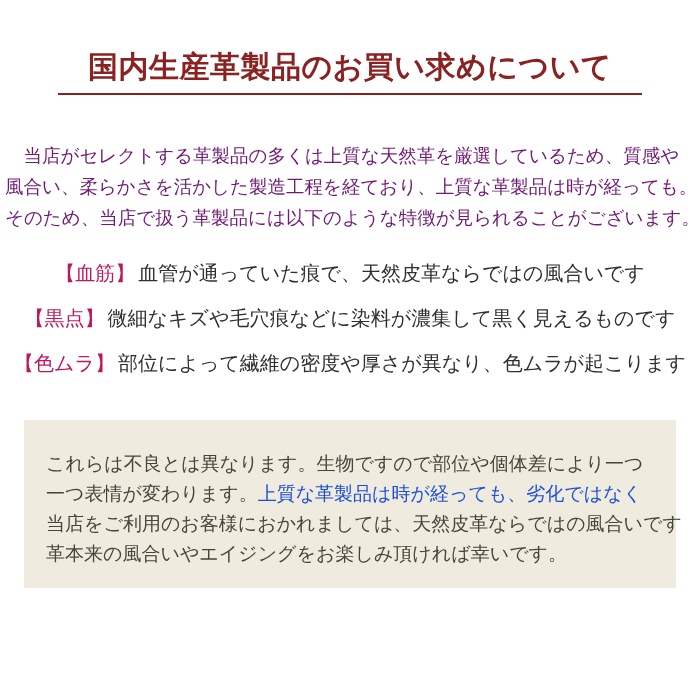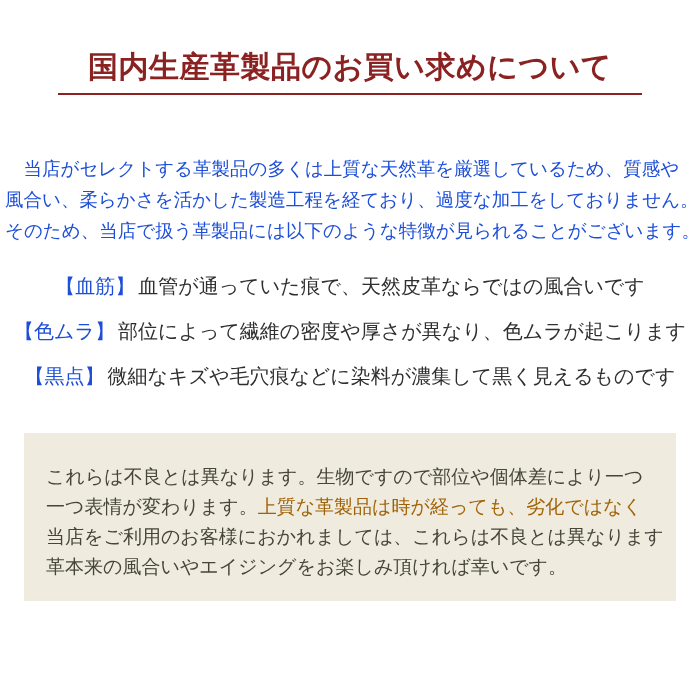--- a/index.html
+++ b/index.html
@@ -26,87 +26,87 @@
     font-size: 30px;
     font-weight: 600;
     letter-spacing: 0.5px;
     color: #8b2222;
     padding: 0 30px 5px 30px;
     border-bottom: 2px solid #8b2222;
     font-family: "DejaVu Serif", "Liberation Serif", serif;
   }
   
   .intro {
-    margin-top: 38px;
+    margin-top: 25px;
     padding: 0 4px 0 5px;
     font-size: 18.5px;
     line-height: 31px;
-    color: #1d4ed8;
+    color: #701a75;
     letter-spacing: 0px;
   }
   .intro .line { display: block; white-space: nowrap; }
   .intro .line:first-child { text-indent: 1em; }
   
   .features {
     margin-top: 18px;
     text-align: center;
     font-family: "DejaVu Sans", "Liberation Sans", sans-serif;
     font-size: 20px;
     color: #2f2f2f;
   }
   .feature-item {
     line-height: 45px;
     white-space: nowrap;
   }
   .feature-term {
-    color: #1d4ed8;
+    color: #be185d;
     margin-right: 0.15em;
   }
   
   .note-box {
     box-sizing: border-box;
     width: 652px;
     margin: 34px auto 0 auto;
     background: #efecdf;
     padding: 28px 8px 20px 22px;
     font-size: 19px;
     line-height: 30px;
     color: #47453b;
     font-family: "DejaVu Serif", "Liberation Serif", serif;
   }
   .note-box .line { display: block; white-space: nowrap; }
-  .accent { color: #a16207; }
+  .accent { color: #1d4ed8; }
 </style>
 </head>
 <body>
 
 <div class="page">
 
   <div class="title-wrap">
     <h1 class="page-title">国内生産革製品のお買い求めについて</h1>
   </div>
 
   <div class="intro">
     <span class="line">当店がセレクトする革製品の多くは上質な天然革を厳選しているため、質感や</span>
-    <span class="line">風合い、柔らかさを活かした製造工程を経ており、過度な加工をしておりません。</span>
+    <span class="line">風合い、柔らかさを活かした製造工程を経ており、上質な革製品は時が経っても。</span>
     <span class="line">そのため、当店で扱う革製品には以下のような特徴が見られることがございます。</span>
   </div>
 
   <div class="features">
     <div class="feature-item">
       <span class="feature-term">【血筋】</span><span class="feature-text">血管が通っていた痕で、天然皮革ならではの風合いです</span>
     </div>
     <div class="feature-item">
-      <span class="feature-term">【色ムラ】</span><span class="feature-text">部位によって繊維の密度や厚さが異なり、色ムラが起こります</span>
+      <span class="feature-term">【黒点】</span><span class="feature-text">微細なキズや毛穴痕などに染料が濃集して黒く見えるものです</span>
     </div>
     <div class="feature-item">
-      <span class="feature-term">【黒点】</span><span class="feature-text">微細なキズや毛穴痕などに染料が濃集して黒く見えるものです</span>
+      <span class="feature-term">【色ムラ】</span><span class="feature-text">部位によって繊維の密度や厚さが異なり、色ムラが起こります</span>
     </div>
   </div>
 
   <div class="note-box">
     <span class="line">これらは不良とは異なります。生物ですので部位や個体差により一つ</span>
     <span class="line"><span>一つ表情が変わります。</span><span class="accent">上質な革製品は時が経っても、劣化ではなく</span></span>
-    <span class="line">当店をご利用のお客様におかれましては、これらは不良とは異なります</span>
+    <span class="line">当店をご利用のお客様におかれましては、天然皮革ならではの風合いです</span>
     <span class="line">革本来の風合いやエイジングをお楽しみ頂ければ幸いです。</span>
   </div>
 
 </div>
 
 </body></html>

